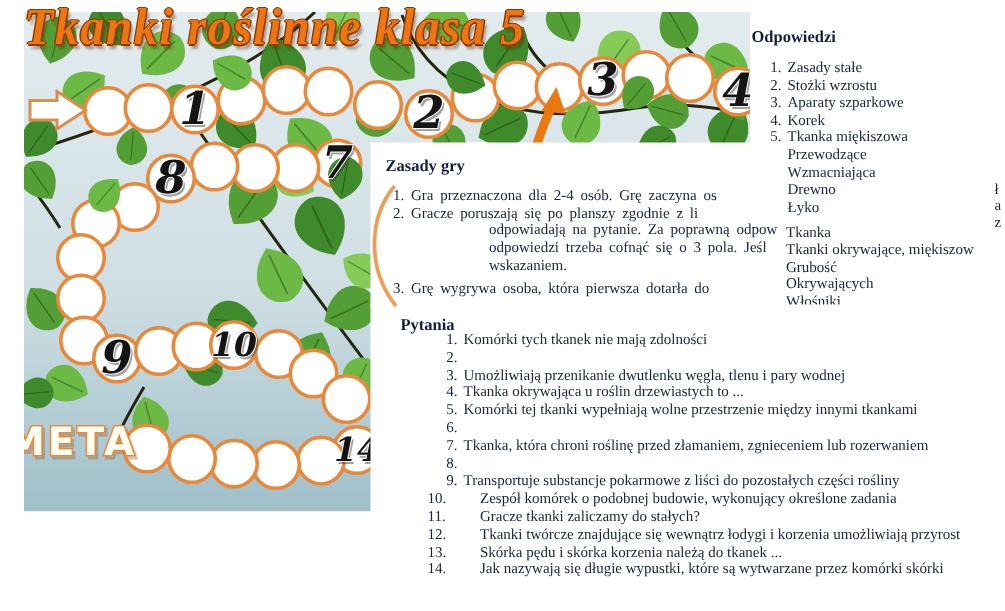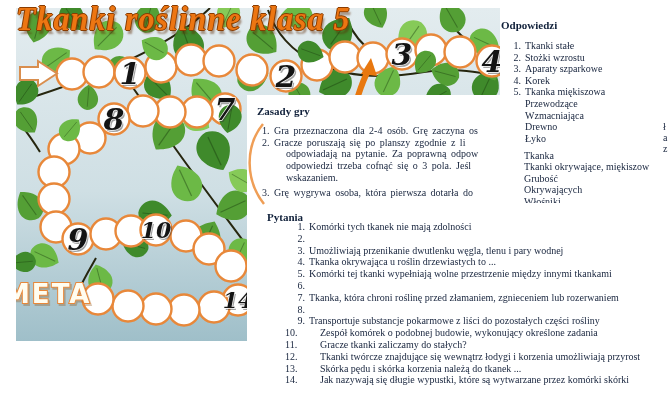--- a/index.html
+++ b/index.html
@@ -33,21 +33,21 @@
   
   .ans-ones{position:absolute;left:8px;top:32px;}
   .ans-tens{position:absolute;left:8px;top:142px;}
   .ans-ones .row .num{width:23px;margin-right:4px;}
   .ans-tens .row{line-height:11.4px;}
   .ans-tens .row .num{width:26px;text-align:left;}
   
   .rules-list{position:absolute;left:15px;top:30px;width:320px;}
   .rules-list .row{line-height:11.7px;word-spacing:2px;}
   .rules-list .row .num{width:12px;text-align:left;}
-  .rules-list .row.cont{padding-left:12px;}
+  .rules-list .row.cont{padding-left:12px;gap:40px;}
   .rules-list .row.item3{margin-top:3px;}
   
   .q-list{position:absolute;left:38px;top:18px;}
   .q-list .row{line-height:11.8px;}
   .q-list .row .num{width:20px;margin-right:4px;}
   .q-list .row.tens .num{width:35px;text-align:left;margin-right:0;}
   
   .frag{position:absolute;font-size:10px;line-height:11px;z-index:12;color:#17243d;}
   
   .arc-overlay{position:absolute;left:242px;top:118px;z-index:30;}
@@ -339,21 +339,21 @@
       </g>
     </svg>
 
   <div class="title">Tkanki roślinne klasa 5</div>
 
   <div class="answers-block">
     <h3 class="sec">Odpowiedzi</h3>
     <div class="ans-ones">
         <div class="row">
           <span class="num">1.</span>
-          <span class="txt">Tkanki stałe</span>
+          <span class="txt">Zasady stałe</span>
         </div>
         <div class="row">
           <span class="num">2.</span>
           <span class="txt">Stożki wzrostu</span>
         </div>
         <div class="row">
           <span class="num">3.</span>
           <span class="txt">Aparaty szparkowe</span>
         </div>
         <div class="row">

